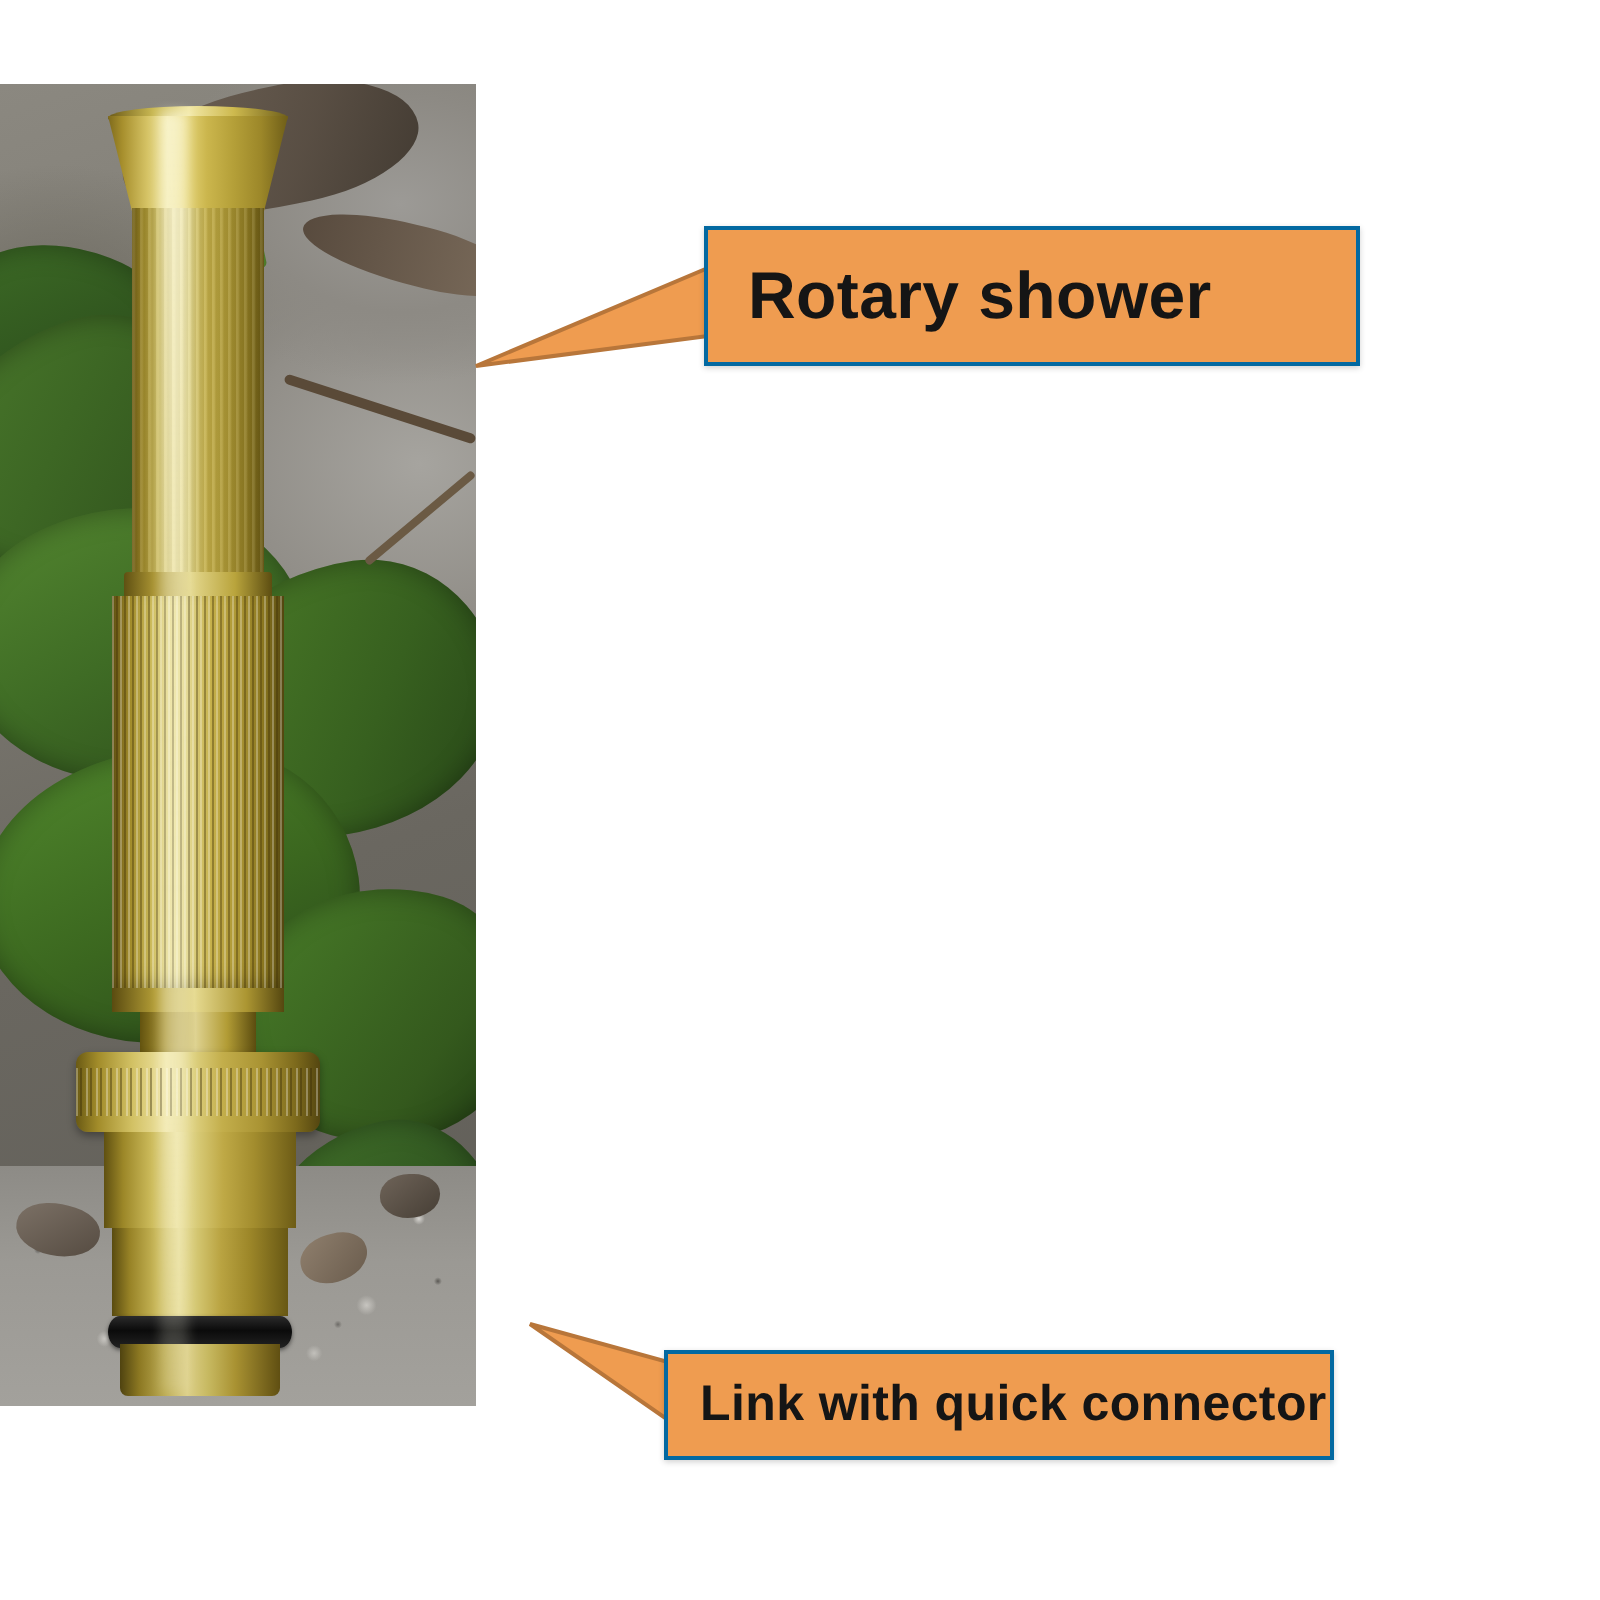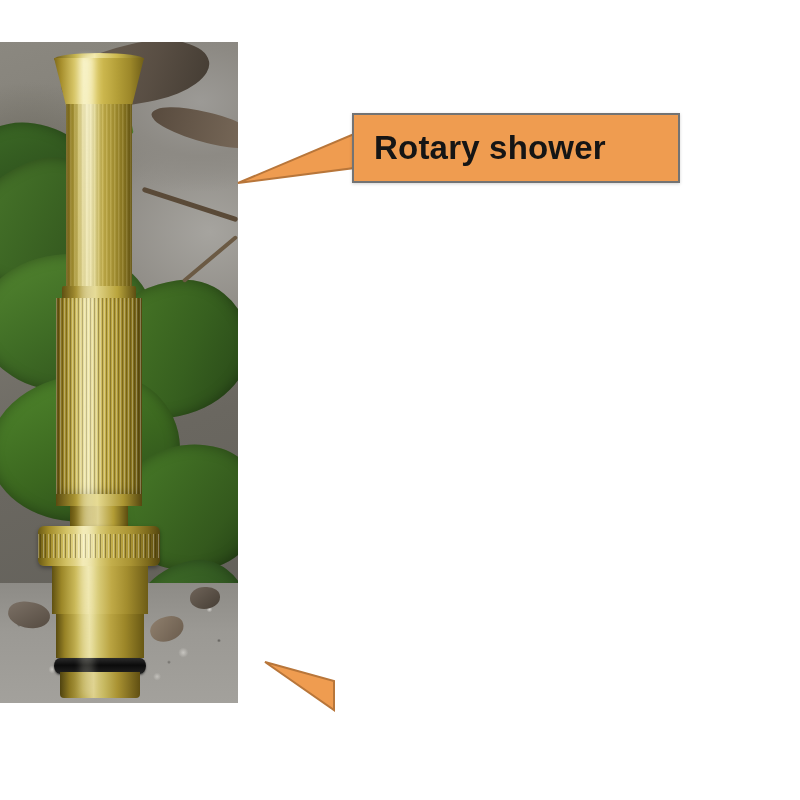--- a/index.html
+++ b/index.html
@@ -253,21 +253,21 @@
     background: linear-gradient(180deg,
       rgba(255,255,240,.55), rgba(255,255,235,.28) 40%, rgba(255,255,235,.35) 75%, rgba(255,255,235,.15));
     filter: blur(3px);
     pointer-events:none;
   }
 
   
   .callout-box {
     position: absolute;
     background: #ef9c50;
-    border: 2px solid #737373;
+    border: 2px solid #0369a1;
     box-sizing: border-box;
     display: flex;
     align-items: center;
     box-shadow: 0 1px 3px rgba(0,0,0,.18);
   }
   .callout-box .ctext {
     color: #151515;
     font-weight: bold;
     white-space: nowrap;
   }
@@ -357,14 +357,17 @@
   <svg class="pointer-svg" viewBox="0 0 800 800">
     <polygon points="238,183 354,134 354,168" fill="#ef9c50" stroke="#b8763a" stroke-width="2"></polygon>
     <polygon points="265,662 334,681 334,710" fill="#ef9c50" stroke="#b8763a" stroke-width="2"></polygon>
   </svg>
 
   <div class="callout-box" id="callout-top">
     <span class="ctext">Rotary shower</span>
   </div>
 
 
+  <div class="callout-box" id="callout-bottom">
+    <span class="ctext">Link with quick connector</span>
+  </div>
 
 </div>
 
 </body></html>

